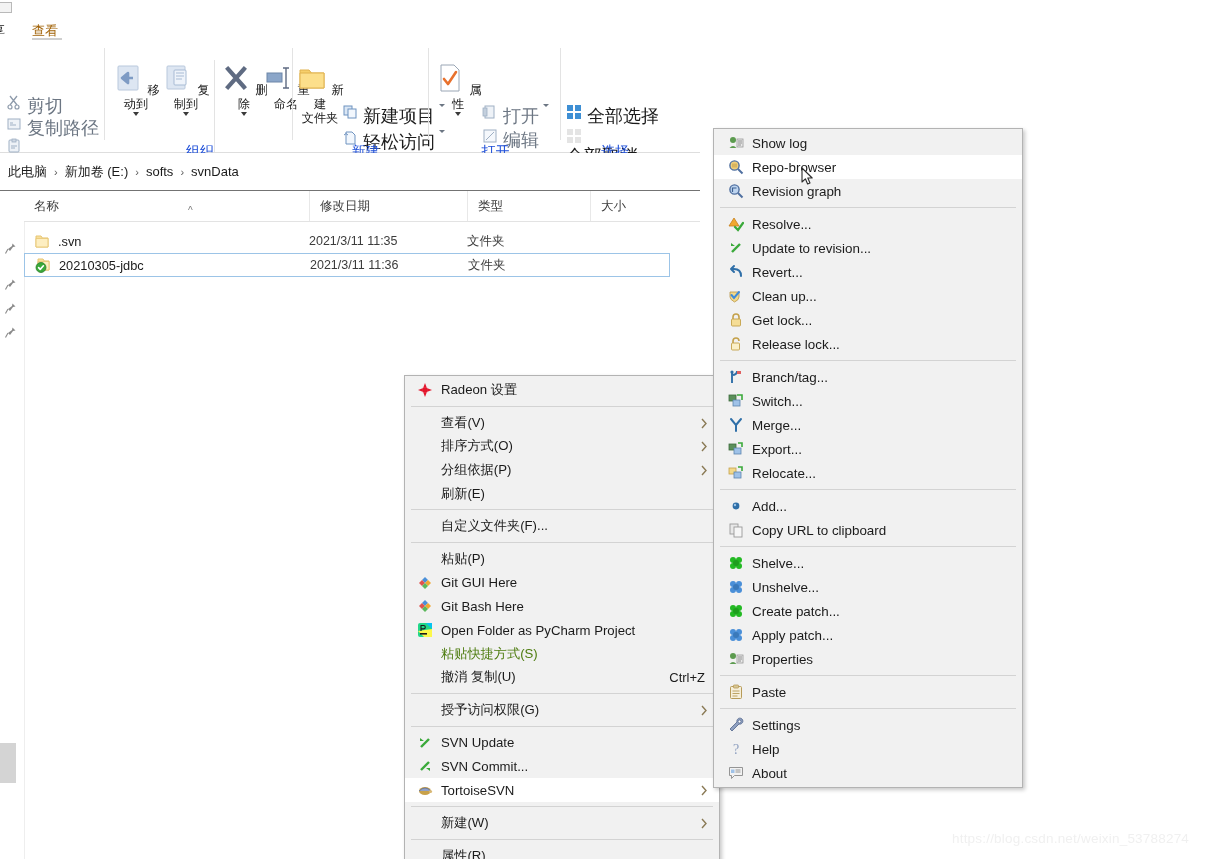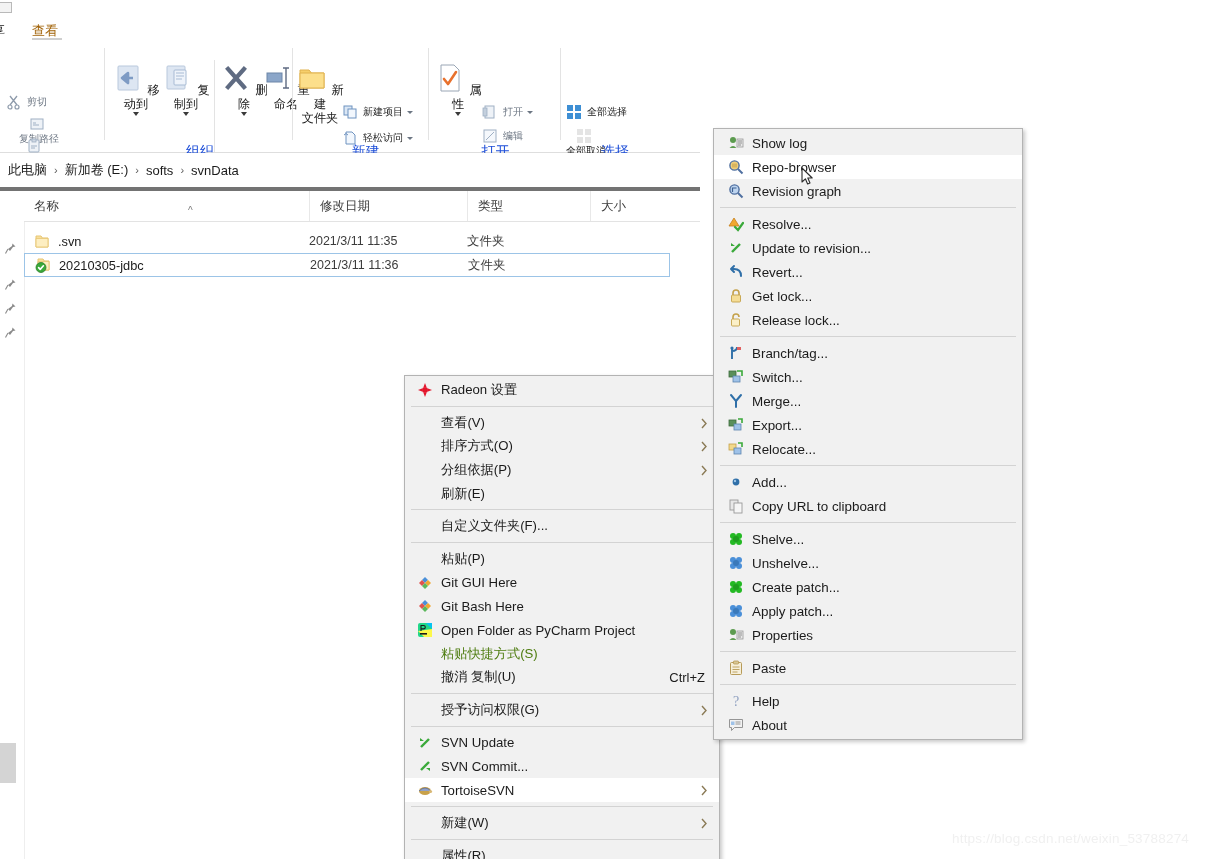--- a/index.html
+++ b/index.html
@@ -49,22 +49,22 @@
   .rgroup { position: absolute; top: 12px; height: 112px; }
   .rsep {
     position: absolute; top: 8px; width: 1px; height: 92px; background: #e3e3e3;
   }
   .glabel {
     position: absolute; bottom: 3px; left: 0; width: 100%;
     text-align: center; font-size: 14px; color: #1d4ed8;
   }
 
   .smallitem {
-    position: absolute; display: flex; align-items: center;
-    font-size: 10px; color: #6c7683; white-space: nowrap; font-family: Liberation Serif, serif;
+    position: absolute; display: flex; align-items: flex-start;
+    font-size: 18px; color: #6c7683; white-space: nowrap; font-family: Liberation Serif, serif;
   }
   .smallitem.enabled { color:#1b1b1b; }
   .smallitem .ic { width: 16px; height: 16px; margin-right: 5px; flex: 0 0 16px; position: relative; }
 
   .bigitem {
     position: absolute; width: 52px; text-align: center;
     font-size: 12.2px; color: #1b1b1b; line-height: 14px;
   }
   .bigitem .bic { width: 32px; height: 32px; margin: 4px auto 4px; position: relative; }
   .caret-dn {
@@ -74,21 +74,21 @@
   }
   .caret-sm {
     display:inline-block; margin-left:4px; width:0;height:0;
     border-left:3px solid transparent;border-right:3px solid transparent;
     border-top:3.5px solid #6c7683;
   }
 
   
   .addressbar {
     position: absolute; left: 0; top: 153px; width: 700px; height: 38px;
-    background: #ffffff; border-bottom: 4px solid #737373;
+    background: #ffffff; border-bottom: 1px solid #737373;
     display: flex; align-items: center; padding-left: 8px; box-sizing: border-box;
   }
   .crumb { font-size: 13px; color: #1b1b1b; }
   .crumb-sep { font-size: 11px; color: #5a5a5a; margin: 0 7px; }
 
   
   .navpane {
     position: absolute; left: 0; top: 191px; width: 24px; height: 668px;
     background: #ffffff; border-right: 1px solid #eeeeee;
   }
@@ -195,21 +195,21 @@
         <span class="ic">
           <svg width="16" height="16" viewBox="0 0 16 16">
             <path d="M4 2 L11 11 M11 2 L4 11" stroke="#8e9bab" stroke-width="1.3" fill="none"></path>
             <circle cx="4" cy="13" r="2" fill="none" stroke="#8e9bab" stroke-width="1.2"></circle>
             <circle cx="11" cy="13" r="2" fill="none" stroke="#8e9bab" stroke-width="1.2"></circle>
           </svg>
         </span>
         <span>剪切</span>
       </div>
 
-      <div class="smallitem" style="left:19px; top:76px;flex-direction:column;">
+      <div class="smallitem" style="left:6px; top:76px;">
         <span class="ic">
           <svg width="16" height="16" viewBox="0 0 16 16">
             <rect x="2" y="3" width="12" height="10" fill="#eef2f7" stroke="#9fb0c4" stroke-width="1"></rect>
             <path d="M4 7h3M4 9h6" stroke="#9fb0c4" stroke-width="1"></path>
           </svg>
         </span>
         <span>复制路径</span>
       </div>
 
       <div class="smallitem" style="left:6px; top:98px;flex-direction:column;">
@@ -725,20 +725,29 @@
 
     <div class="mi">
       <span class="micon">
         <svg width="16" height="16" viewBox="0 0 16 16">
           <path d="M13 12 q0 -7 -7 -7 L3 5 M3 5 L6 2 M3 5 L6 8" stroke="#2f6fa8" stroke-width="2" fill="none" stroke-linecap="round"></path>
         </svg>
       </span>
       <span>Revert...</span>
     </div>
 
+    <div class="mi">
+      <span class="micon">
+        <svg width="16" height="16" viewBox="0 0 16 16">
+          <path d="M2 4 h9 v5 q0 3 -4.5 5 Q2 11.5 2 9 Z" fill="#f3d98a" stroke="#b99648" stroke-width=".8"></path>
+          <path d="M3.5 7 l2.5 3 l5 -6" stroke="#3f8ad8" stroke-width="2" fill="none" stroke-linecap="round"></path>
+        </svg>
+      </span>
+      <span>Clean up...</span>
+    </div>
 
     <div class="mi">
       <span class="micon">
         <svg width="16" height="16" viewBox="0 0 16 16">
           <path d="M5 7 v-2 a3 3 0 0 1 6 0 v2" stroke="#c4a14a" stroke-width="1.6" fill="none"></path>
           <rect x="3.5" y="7" width="9" height="7" rx="1" fill="#f5dd96" stroke="#c4a14a" stroke-width=".9"></rect>
         </svg>
       </span>
       <span>Get lock...</span>
     </div>
@@ -904,20 +913,29 @@
           <rect x="2.5" y="2.5" width="11" height="12" rx="1" fill="#f6efda" stroke="#b79b58" stroke-width="1"></rect>
           <rect x="5.5" y="1" width="5" height="3" rx=".6" fill="#d8c795" stroke="#b79b58" stroke-width=".8"></rect>
           <path d="M4.5 7h7M4.5 9.5h7M4.5 12h5" stroke="#b79b58" stroke-width=".9"></path>
         </svg>
       </span>
       <span>Paste</span>
     </div>
 
     <div class="msep"></div>
 
+    <div class="mi">
+      <span class="micon">
+        <svg width="16" height="16" viewBox="0 0 16 16">
+          <path d="M2 12 L9 5 a3 3 0 1 1 2 2 L4 14 Z" fill="#8fa0c0" stroke="#5c6f94" stroke-width=".9"></path>
+          <circle cx="11.5" cy="4.5" r="1.5" fill="#ffffff" stroke="#5c6f94" stroke-width=".9"></circle>
+        </svg>
+      </span>
+      <span>Settings</span>
+    </div>
 
     <div class="mi">
       <span class="micon">
         <svg width="16" height="16" viewBox="0 0 16 16">
           <text x="8" y="13" font-size="14" text-anchor="middle" fill="#8fa0c0" font-family="Liberation Serif, serif">?</text>
         </svg>
       </span>
       <span>Help</span>
     </div>
 

